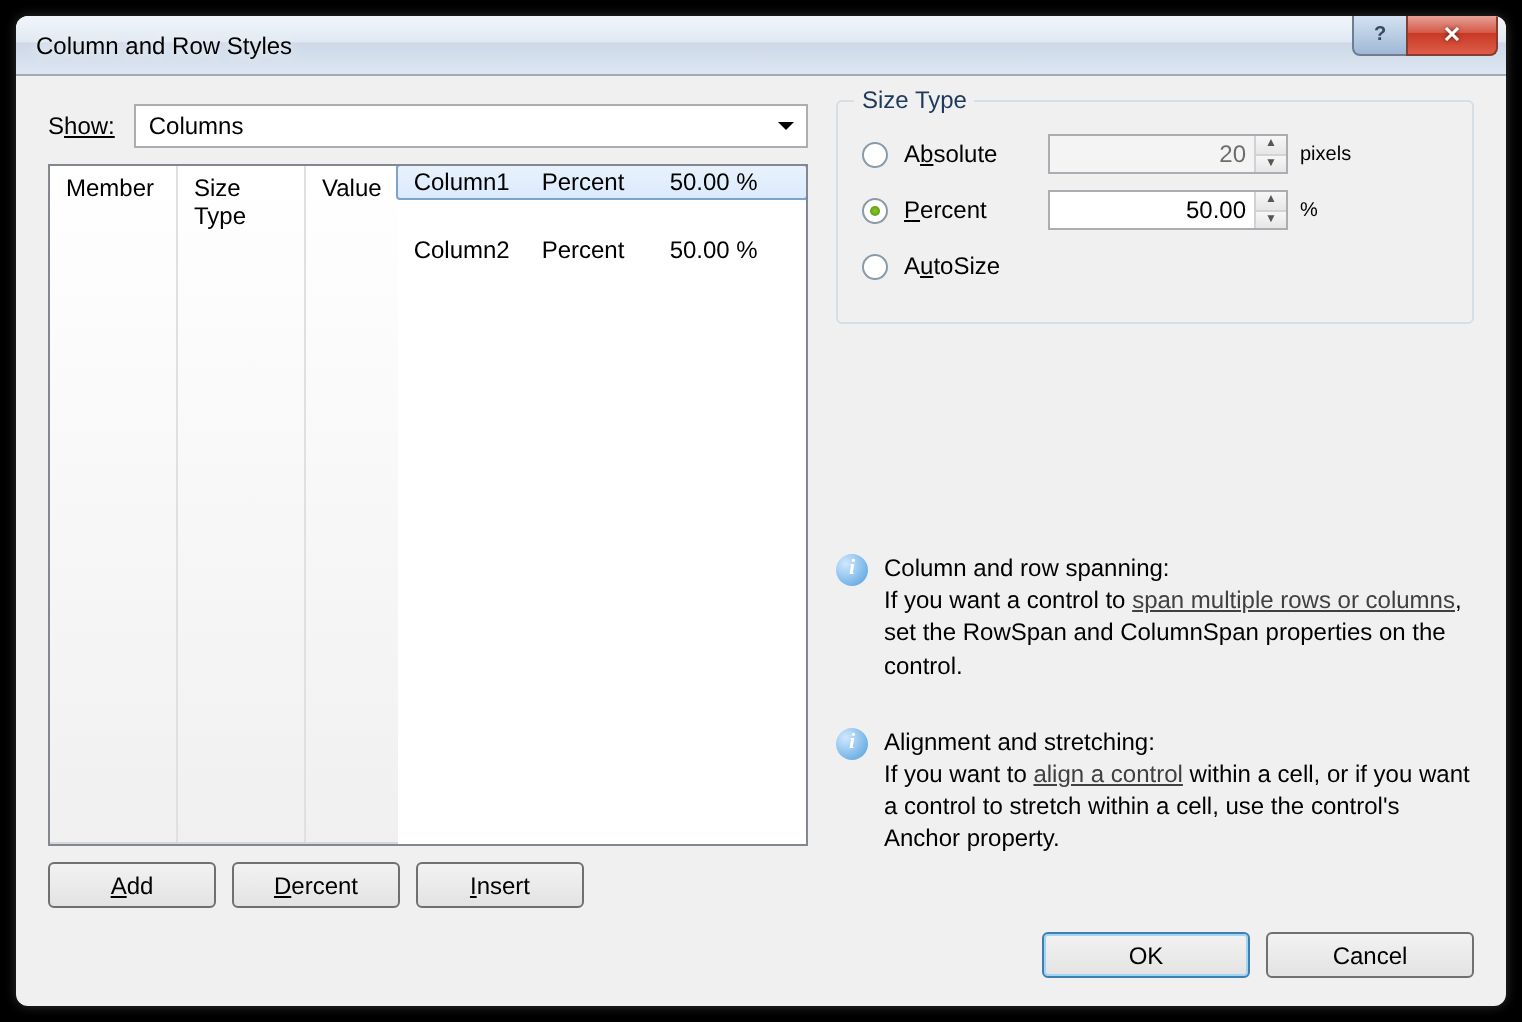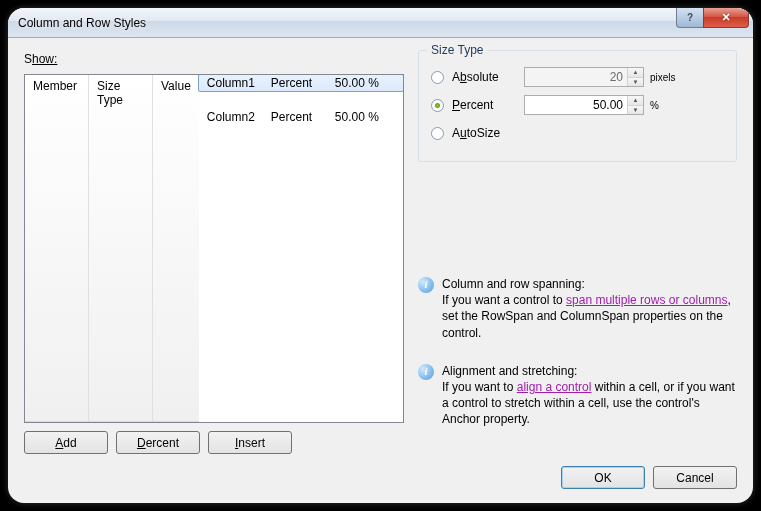--- a/index.html
+++ b/index.html
@@ -16,21 +16,21 @@
     width: 761px;
     height: 511px;
     padding: 8px;
     background: #000;
     position: relative;
   }
   .frame {
     width: 745px;
     height: 495px;
     background: #f0f0f0;
-    border-radius: 16px;
+    border-radius: 6px;
     box-shadow: 0 0 6px rgba(255,255,255,0.2);
     display: flex;
     flex-direction: column;
     overflow: hidden;
   }
   
   .titlebar {
     height: 30px;
     background: linear-gradient(to bottom, #f2f6fb 0%, #e0e8f2 45%, #cdd9e8 46%, #dde6f1 100%);
     border-bottom: 1px solid #a0aab8;
@@ -286,30 +286,30 @@
     font-style: italic;
     font-family: Georgia, serif;
     font-size: 11px;
     font-weight: bold;
     text-align: center;
     line-height: 15px;
     flex: 0 0 16px;
     margin-top: 1px;
   }
   .info .txt { flex: 1; color: #000; }
-  .info .txt a { color: #a21caf; text-decoration: underline; cursor: default; }
+  .info .txt a { color: #404040; text-decoration: underline; cursor: default; }
   .spacer-info { margin-top: 100px; display: flex; flex-direction: column; gap: 8px; }
   
   .dlg-btns {
     display: flex;
     justify-content: flex-end;
     gap: 8px;
     margin-top: 12px;
   }
-  .dlg-btns .btn { width: 84px; }
+  .dlg-btns .btn { width: 104px; }
   .btn.default {
     border: 1px solid #3c7fb1;
     box-shadow: inset 0 0 0 1px #a4d4f4;
   }
 </style>
 </head>
 <body>
 
 <div class="window">
   <div class="frame">
@@ -319,20 +319,23 @@
         <div class="tbtn help">?</div>
         <div class="tbtn close">✕</div>
       </div>
     </div>
     <div class="client">
       <div class="columns">
         <div class="left-col">
 
           <div class="show-row">
             <label><span>S</span><span class="u">how:</span></label>
+            <div class="dropdown">
+              <span>Columns</span>
+            </div>
           </div>
 
           <div class="listview">
             <div class="lv-head">
               <div class="c-member">Member</div>
               <div class="c-type">Size Type</div>
               <div class="c-value">Value</div>
             </div>
             <div class="lv-body" id="lv-body">
                 <div class="lv-row selected">

